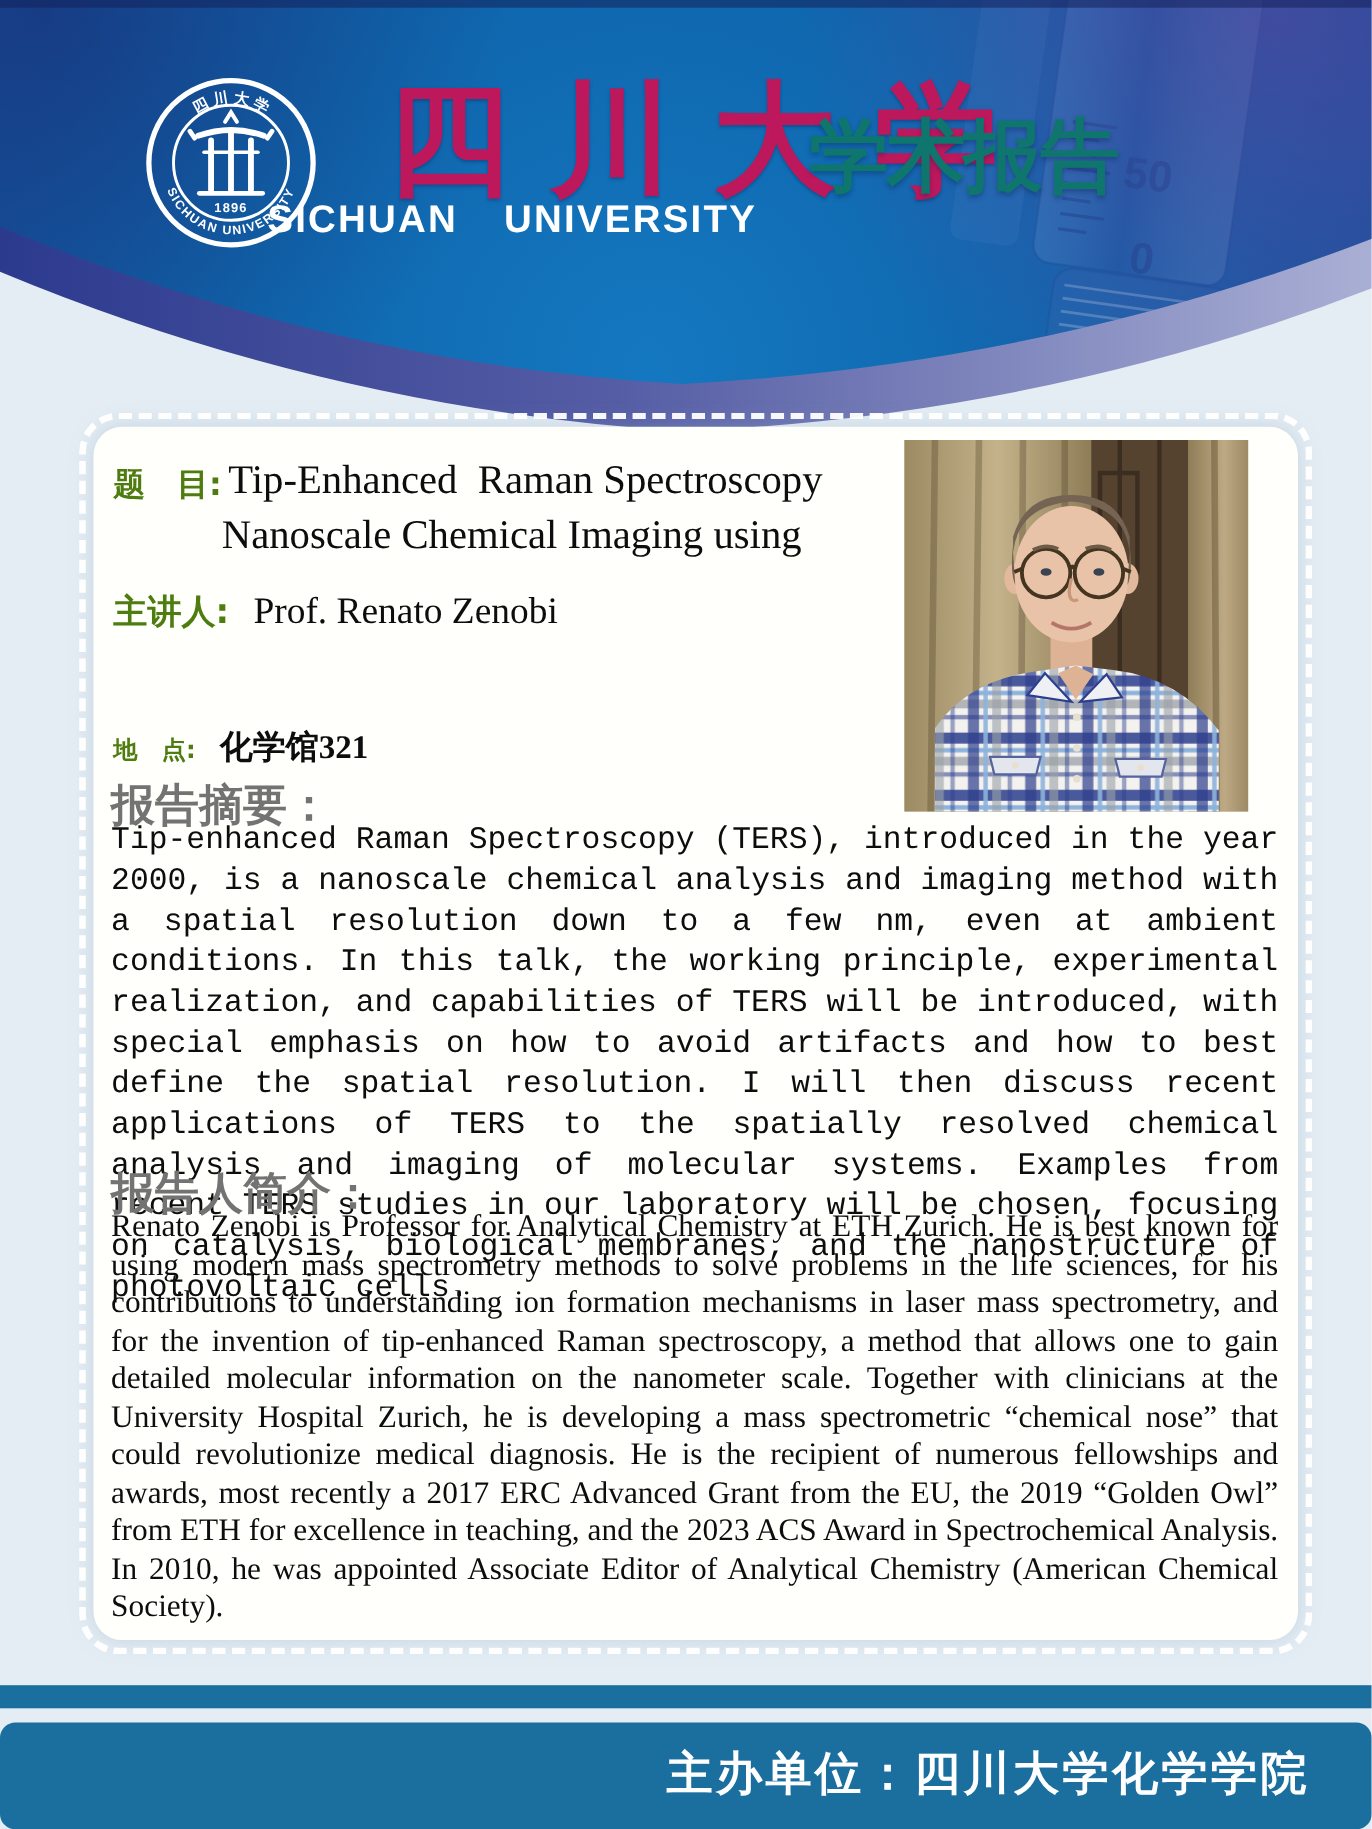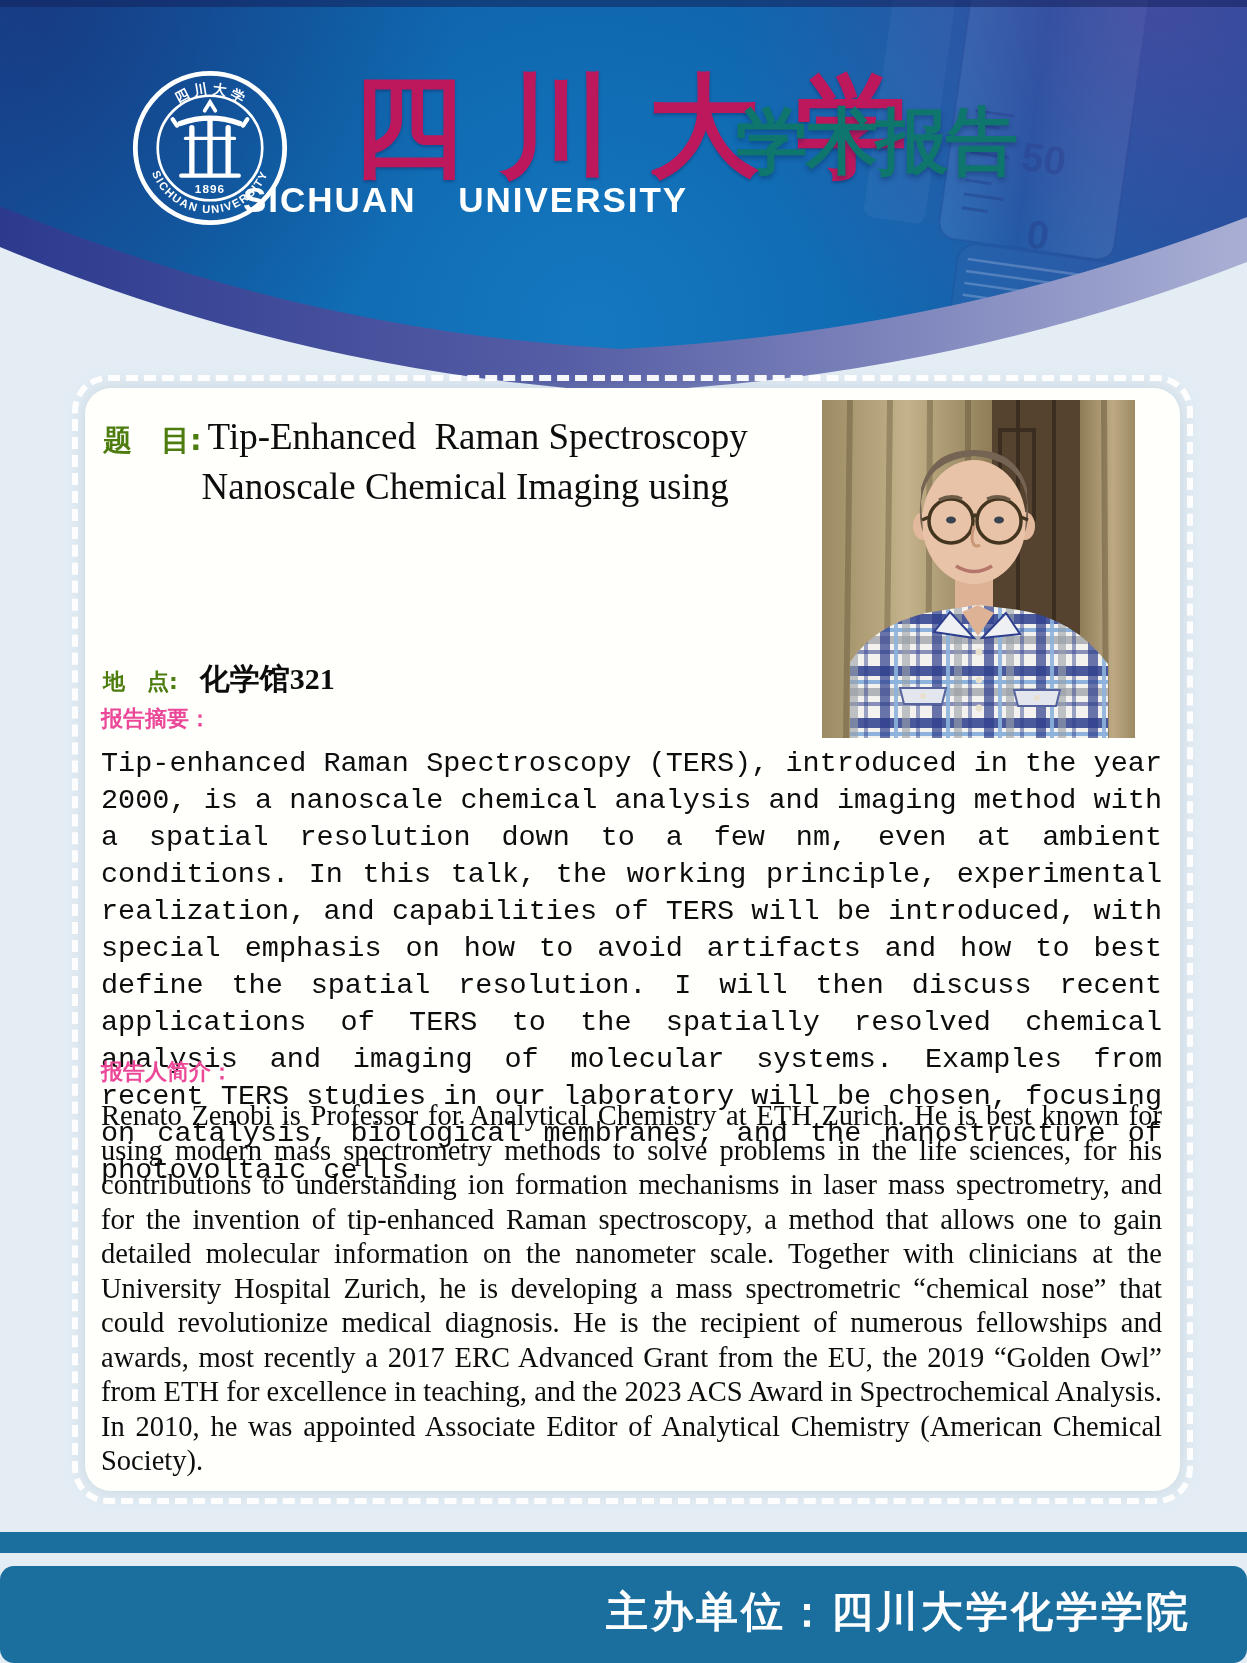--- a/index.html
+++ b/index.html
@@ -31,21 +31,21 @@
   .title-lines{font-size:37px;line-height:50px;white-space:pre;}
   .row-speaker{position:absolute;left:18px;top:147px;display:flex;align-items:baseline;}
   .row-speaker .label{font-size:31px;}
   .row-speaker .val{font-size:34px;margin-left:22px;}
   .row-time{position:absolute;left:18px;top:210px;display:flex;align-items:baseline;}
   .row-time .label{font-size:29px;}
   .row-time .val{font-size:31px;margin-left:22px;font-weight:600;}
   .row-loc{position:absolute;left:18px;top:271px;display:flex;align-items:baseline;}
   .row-loc .label{font-size:22px;}
   .row-loc .val{font-size:30px;margin-left:22px;font-weight:600;}
-  .sec-h{position:absolute;left:16px;color:#ec4899;font-weight:bold;font-size:22px;
+  .sec-h{position:absolute;left:16px;color:#737373;font-weight:bold;font-size:40px;
          font-family:"DejaVu Sans",sans-serif;}
   .h-abstract{top:316px;}
   .h-bio{top:669px;}
   .para{position:absolute;left:16px;width:1061px;text-align:justify;margin:0;}
   .p-abstract{top:357px;font-size:28.5px;line-height:37px;font-family:Liberation Mono, monospace;}
   .p-bio{top:711px;font-size:28.5px;line-height:34.5px;}
 
   
   .photo{position:absolute;left:822px;top:400px;width:313px;height:338px;overflow:hidden;}
   .photo svg{display:block;}
@@ -162,20 +162,24 @@
   <div class="banner-title">学术报告</div>
 </div>
 
 <div class="card">
 
   <div class="row-title">
     <span class="label">题　目:</span>
     <span class="title-lines serif"><span style="display:block;padding-left:6px">Tip-Enhanced  Raman Spectroscopy</span><span style="display:block">Nanoscale Chemical Imaging using</span></span>
   </div>
 
+  <div class="row-speaker">
+    <span class="label">主讲人:</span>
+    <span class="val serif">Prof. Renato Zenobi</span>
+  </div>
 
 
   <div class="row-loc">
     <span class="label">地　点:</span>
     <span class="val serif">化学馆321</span>
   </div>
 
   <div class="sec-h h-abstract">报告摘要：</div>
   <p class="para p-abstract serif">Tip-enhanced Raman Spectroscopy (TERS), introduced in the year 2000, is a nanoscale chemical analysis and imaging method with a spatial resolution down to a few nm, even at ambient conditions. In this talk, the working principle, experimental realization, and capabilities of TERS will be introduced, with special emphasis on how to avoid artifacts and how to best define the spatial resolution. I will then discuss recent applications of TERS to the spatially resolved chemical analysis and imaging of molecular systems. Examples from recent TERS studies in our laboratory will be chosen, focusing on catalysis, biological membranes, and the nanostructure of photovoltaic cells.</p>
 

